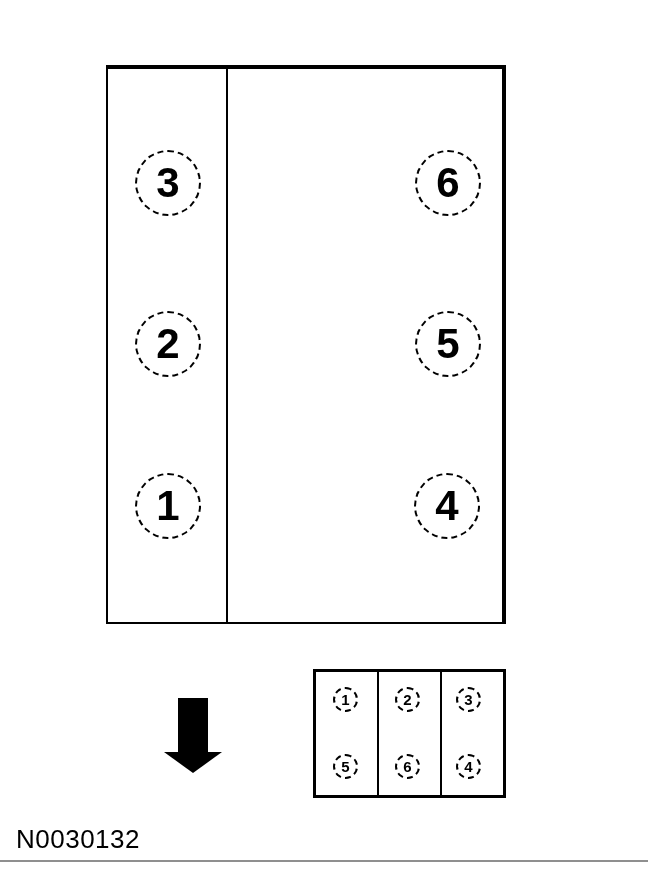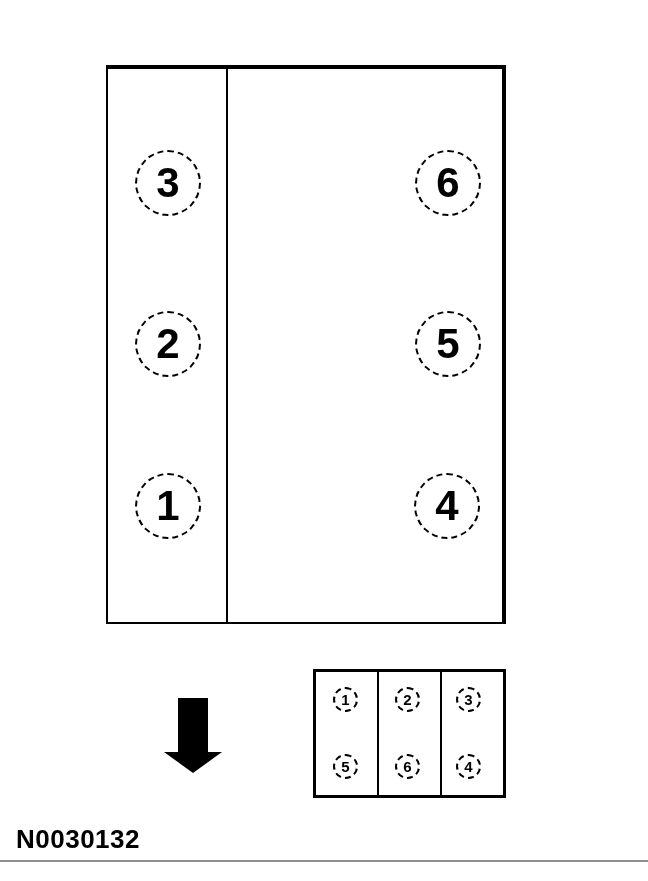--- a/index.html
+++ b/index.html
@@ -120,21 +120,21 @@
   .tw-3 { left: 456px; top: 687px; }
   .tw-5 { left: 333px; top: 754px; }
   .tw-6 { left: 395px; top: 754px; }
   .tw-4 { left: 456px; top: 754px; }
   
   .figure-id {
     position: absolute;
     left: 16px;
     top: 824px;
     font-size: 26px;
-    font-weight: 700;
+    font-weight: 400;
     color: #000000;
     letter-spacing: 0.5px;
   }
   
   .footer-rule {
     position: absolute;
     left: 0;
     top: 860px;
     width: 648px;
     height: 2px;

